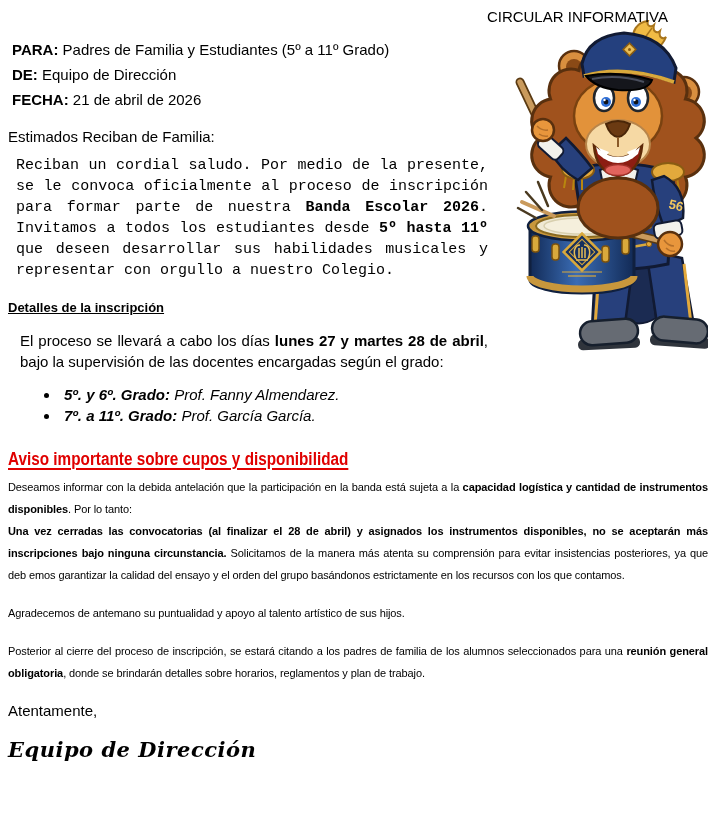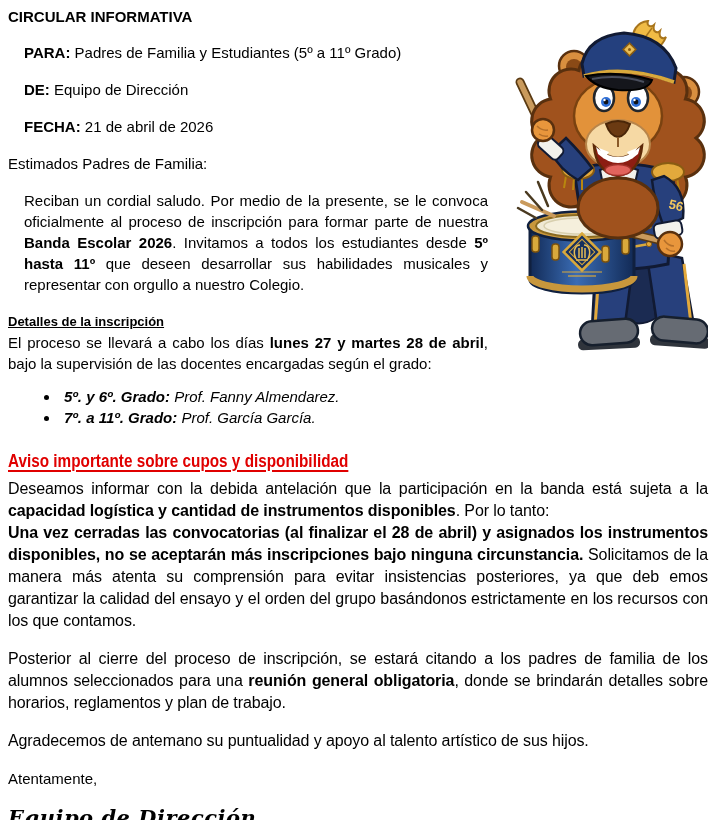--- a/index.html
+++ b/index.html
@@ -2,38 +2,38 @@
 <html><head>
 <meta charset="utf-8">
 <style>
   html,body{margin:0;padding:0;}
   body{
     width:717px;height:820px;overflow:hidden;background:#fff;color:#000;
     font-family:"Liberation Sans", sans-serif;font-size:15px;line-height:21px;
   }
   .page{padding:8px 9px 0 8px;}
   .b{font-weight:bold;}
-  .title{ text-align:left;font-weight:bold;font-size:15px;line-height:18px;padding-right:40px;}
+  .title{ text-align:right;font-weight:normal;font-size:15px;line-height:18px;padding-right:40px;}
   .mascot{float:right;width:212px;height:340px;margin:-6px 0 4px 8px;}
   .meta{margin-top:13px;}
-  .meta p{margin:16px;}
+  .meta p{margin:4px;}
   .salutation{margin:16px 0 0;}
-  .intro{margin:16px;text-align:justify;}
+  .intro{margin:8px;text-align:justify;font-family:Liberation Mono, monospace;}
   .sec-heading{margin:16px 0 0;font-size:13px;font-weight:bold;text-decoration:underline;}
-  .details-body{margin:0;text-align:justify;}
+  .details-body{margin:12px;text-align:justify;}
   .bullets{margin:12px 0 0;padding-left:52px;font-style:italic;}
   .bullets li{margin:0;padding-left:4px;line-height:21px;}
   .notice{margin-top:20px;}
   .notice-heading{margin:0 0 4px;font-size:18px;line-height:26px;white-space:nowrap;}
   .notice-heading span{
     display:inline-block;transform:scaleX(0.85);transform-origin:0 60%;
     color:#e00000;font-weight:bold;text-decoration:underline;
     text-decoration-thickness:2px;text-underline-offset:3px;
   }
-  .notice p.np{margin:0;font-size:16px;line-height:22px;text-align:justify;letter-spacing:-0.1px;}
+  .notice p.np{margin:0;font-size:11px;line-height:22px;text-align:justify;letter-spacing:-0.1px;}
   .gap{margin-top:16px !important;}
   .closing{margin:16px 0 16px;}
   .signature{
     margin:11px 0 0;font-family:"DejaVu Serif", serif;font-style:italic;font-weight:bold;
     font-size:21px;line-height:26px;letter-spacing:0.5px;
   }
 </style>
 </head>
 <body>
 
@@ -211,35 +211,35 @@
       <circle cx="133.5" cy="29.5" r="1.5" fill="#8a5c12"></circle>
     </g>
   </svg>
 
   <div class="meta">
     <p><b>PARA:</b><span> Padres de Familia y Estudiantes (5º a 11º Grado)</span></p>
     <p><b>DE:</b><span> Equipo de Dirección</span></p>
     <p><b>FECHA:</b><span> 21 de abril de 2026</span></p>
   </div>
 
-  <p class="salutation">Estimados Padres de Familia:</p>
+  <p class="salutation">Estimados Reciban de Familia:</p>
   <p class="intro"><span>Reciban un cordial saludo. Por medio de la presente, se le convoca oficialmente al proceso de inscripción para formar parte de nuestra </span><span class="b">Banda Escolar 2026</span><span>. Invitamos a todos los estudiantes desde </span><span class="b">5º hasta 11º</span><span> que deseen desarrollar sus habilidades musicales y representar con orgullo a nuestro Colegio.</span></p>
 
   <p class="sec-heading">Detalles de la inscripción</p>
   <p class="details-body"><span>El proceso se llevará a cabo los días </span><span class="b">lunes 27 y martes 28 de abril</span><span>, bajo la supervisión de las docentes encargadas según el grado:</span></p>
 
   <ul class="bullets">
     <li><span class="b">5º. y 6º. Grado:</span><span> Prof. Fanny Almendarez.</span></li>
     <li><span class="b">7º. a 11º. Grado:</span><span> Prof. García García.</span></li>
   </ul>
 
   <div class="notice">
     <h2 class="notice-heading"><span>Aviso importante sobre cupos y disponibilidad</span></h2>
     <p class="np"><span>Deseamos informar con la debida antelación que la participación en la banda está sujeta a la </span><span class="b">capacidad logística y cantidad de instrumentos disponibles</span><span>. Por lo tanto:</span></p>
     <p class="np"><span class="b">Una vez cerradas las convocatorias (al finalizar el 28 de abril) y asignados los instrumentos disponibles, no se aceptarán más inscripciones bajo ninguna circunstancia.</span><span> Solicitamos de la manera más atenta su comprensión para evitar insistencias posteriores, ya que deb emos garantizar la calidad del ensayo y el orden del grupo basándonos estrictamente en los recursos con los que contamos.</span></p>
+    <p class="np gap">Agradecemos de antemano su puntualidad y apoyo al talento artístico de sus hijos.</p>
     <p class="np gap"><span>Posterior al cierre del proceso de inscripción, se estará citando a los padres de familia de los alumnos seleccionados para una </span><span class="b">reunión general obligatoria</span><span>, donde se brindarán detalles sobre horarios, reglamentos y plan de trabajo.</span></p>
-    <p class="np gap">Agradecemos de antemano su puntualidad y apoyo al talento artístico de sus hijos.</p>
   </div>
 
   <p class="closing">Atentamente,</p>
   <p class="signature">Equipo de Dirección</p>
 
 </div>
 
 </body></html>

